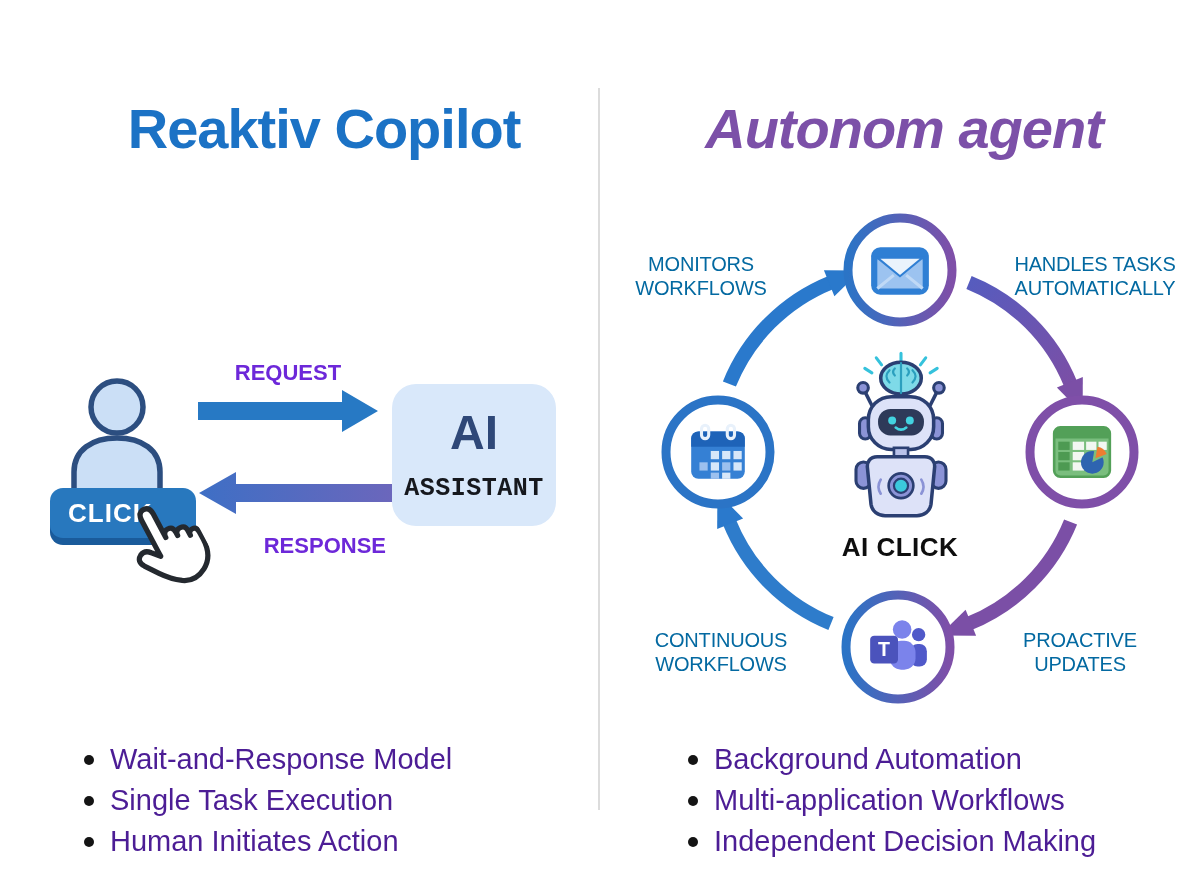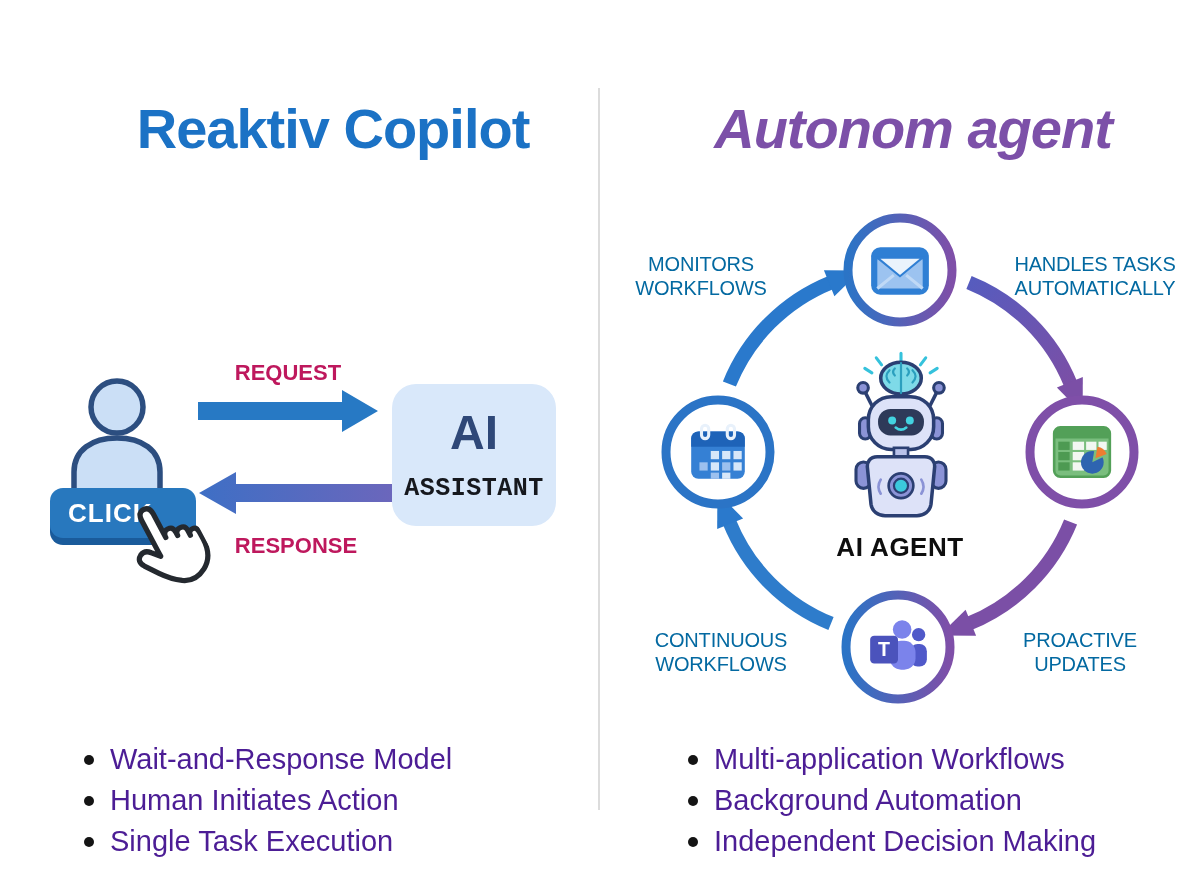--- a/index.html
+++ b/index.html
@@ -1,31 +1,31 @@
 <!DOCTYPE html>
 <html><head>
 <meta charset="utf-8">
 <style>
   html,body{margin:0;padding:0;background:#fff;}
   body{width:1200px;height:896px;position:relative;overflow:hidden;
        font-family:"Liberation Sans",sans-serif;color:#141414;}
   .abs{position:absolute;}
 
   
-  .panel-title{width:648px;text-align:center;font-size:56px;font-weight:800;letter-spacing:-1px;padding-left:9px;}
+  .panel-title{width:648px;text-align:center;font-size:56px;font-weight:800;letter-spacing:-1px;}
   #left-title{left:0;top:96px;color:#1B72C5;}
   #right-title{left:580px;top:96px;color:#7C50A8;font-style:italic;}
 
   
   #divider{left:598px;top:88px;width:2px;height:722px;background:#DCDCDC;}
 
   
-  .flow-label{font-size:22px;font-weight:800;color:#be185d;letter-spacing:0px;}
+  .flow-label{font-size:22px;font-weight:800;color:#6d28d9;letter-spacing:0px;}
   #request-label{left:198px;top:360px;width:180px;text-align:center;}
-  #response-label{left:206px;top:533px;width:180px;text-align:center;}
+  #response-label{left:206px;top:533px;width:180px;text-align:right;}
 
   #click-button{left:50px;top:488px;width:128px;height:50px;background:#2878BE;
     border-radius:13px;box-shadow:0 7px 0 #1A5B9B;display:flex;align-items:center;
     padding-left:18px;color:#fff;font-weight:800;font-size:26px;letter-spacing:1px;}
 
   #assistant-box{left:392px;top:384px;width:164px;height:142px;background:#D9E8FA;
     border-radius:24px;display:flex;flex-direction:column;align-items:center;justify-content:center;gap:12px;}
   #assistant-box .t1{font-size:48px;font-weight:800;color:#2F4878;line-height:50px;}
   #assistant-box .t2{font-size:25px;font-weight:800;color:#16181D;margin-top:4px;letter-spacing:0.5px;font-family:Liberation Mono, monospace;}
 
@@ -81,22 +81,22 @@
 </svg>
 <div class="abs flow-label" id="response-label">RESPONSE</div>
 
 <div class="abs" id="assistant-box">
   <div class="t1">AI</div>
   <div class="t2">ASSISTANT</div>
 </div>
 
 <ul class="abs bullets" id="left-bullets">
   <li>Wait-and-Response Model</li>
+  <li>Single Task Execution</li>
   <li>Human Initiates Action</li>
-  <li>Single Task Execution</li>
 </ul>
 
 <div class="abs" id="divider"></div>
 
 <div class="abs panel-title" id="right-title">Autonom agent</div>
 
 <svg class="abs" style="left:600px;top:185px;" width="600" height="565" viewBox="0 0 600 565">
   <defs>
     <linearGradient id="ringGrad" x1="0" y1="0" x2="1" y2="0">
       <stop offset="0" stop-color="#2B74C6"></stop>
@@ -204,36 +204,36 @@
   <path d="M79 87 Q85 92 91 87" stroke="#43D3E0" stroke-width="3" fill="none" stroke-linecap="round"></path>
   <rect x="77" y="110" width="16" height="10" fill="#B9C2EA" stroke="#2B3F72" stroke-width="3"></rect>
   <rect x="34" y="126" width="17" height="30" rx="8.5" fill="#8B93D6" stroke="#2B3F72" stroke-width="3.5"></rect>
   <rect x="119" y="126" width="17" height="30" rx="8.5" fill="#8B93D6" stroke="#2B3F72" stroke-width="3.5"></rect>
   <path d="M58 120 L112 120 C120 120 124 126 123 133 L119 174 C118 182 111 187 103 187 L67 187 C59 187 52 182 51 174 L47 133 C46 126 50 120 58 120 Z" fill="#DDE2F8" stroke="#2B3F72" stroke-width="4"></path>
   <path d="M62 146 q-5 8 0 16 M108 146 q5 8 0 16" stroke="#8B93D6" stroke-width="3" fill="none" stroke-linecap="round"></path>
   <circle cx="85" cy="153" r="14" fill="#8B93D6" stroke="#2B3F72" stroke-width="3"></circle>
   <circle cx="85" cy="153" r="8" fill="#3BC9DC" stroke="#2B3F72" stroke-width="2.5"></circle>
 </svg>
 
-<div class="abs" id="ai-agent-label">AI AGENT</div>
+<div class="abs" id="ai-agent-label">AI CLICK</div>
 
 <div class="abs cycle-label" id="label-monitors">
   <div>MONITORS</div>
   <div>WORKFLOWS</div>
 </div>
 <div class="abs cycle-label" id="label-handles">
   <div>HANDLES TASKS</div>
   <div>AUTOMATICALLY</div>
 </div>
 <div class="abs cycle-label" id="label-proactive">
   <div>PROACTIVE</div>
   <div>UPDATES</div>
 </div>
 <div class="abs cycle-label" id="label-continuous">
   <div>CONTINUOUS</div>
   <div>WORKFLOWS</div>
 </div>
 
 <ul class="abs bullets" id="right-bullets">
+  <li>Background Automation</li>
   <li>Multi-application Workflows</li>
-  <li>Background Automation</li>
   <li>Independent Decision Making</li>
 </ul>
 
 </body></html>

